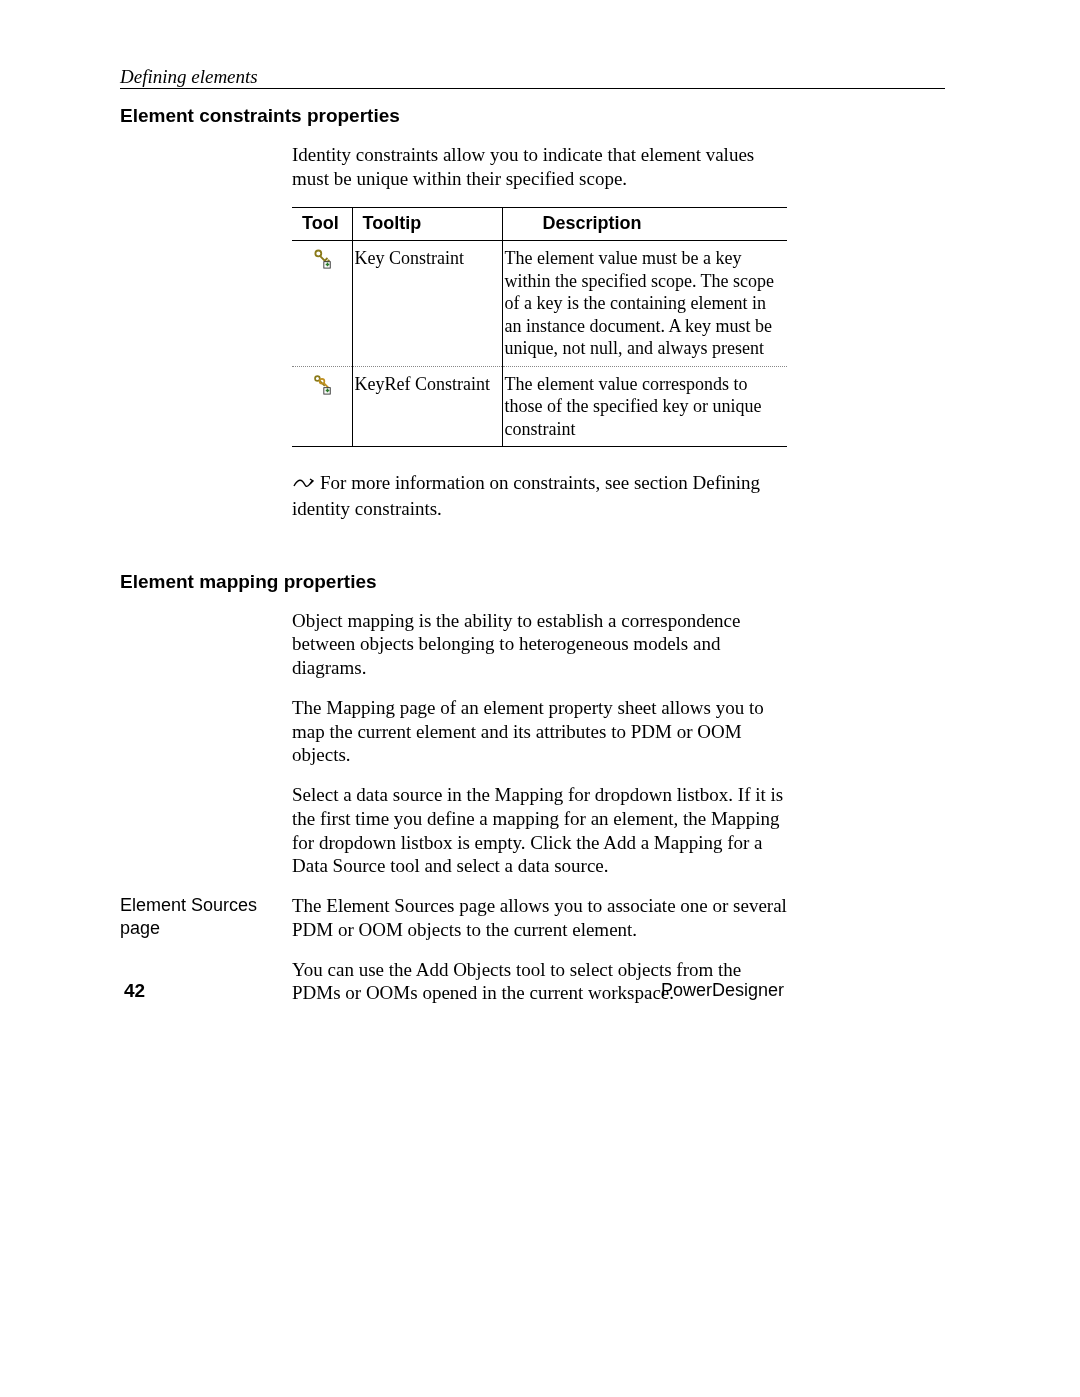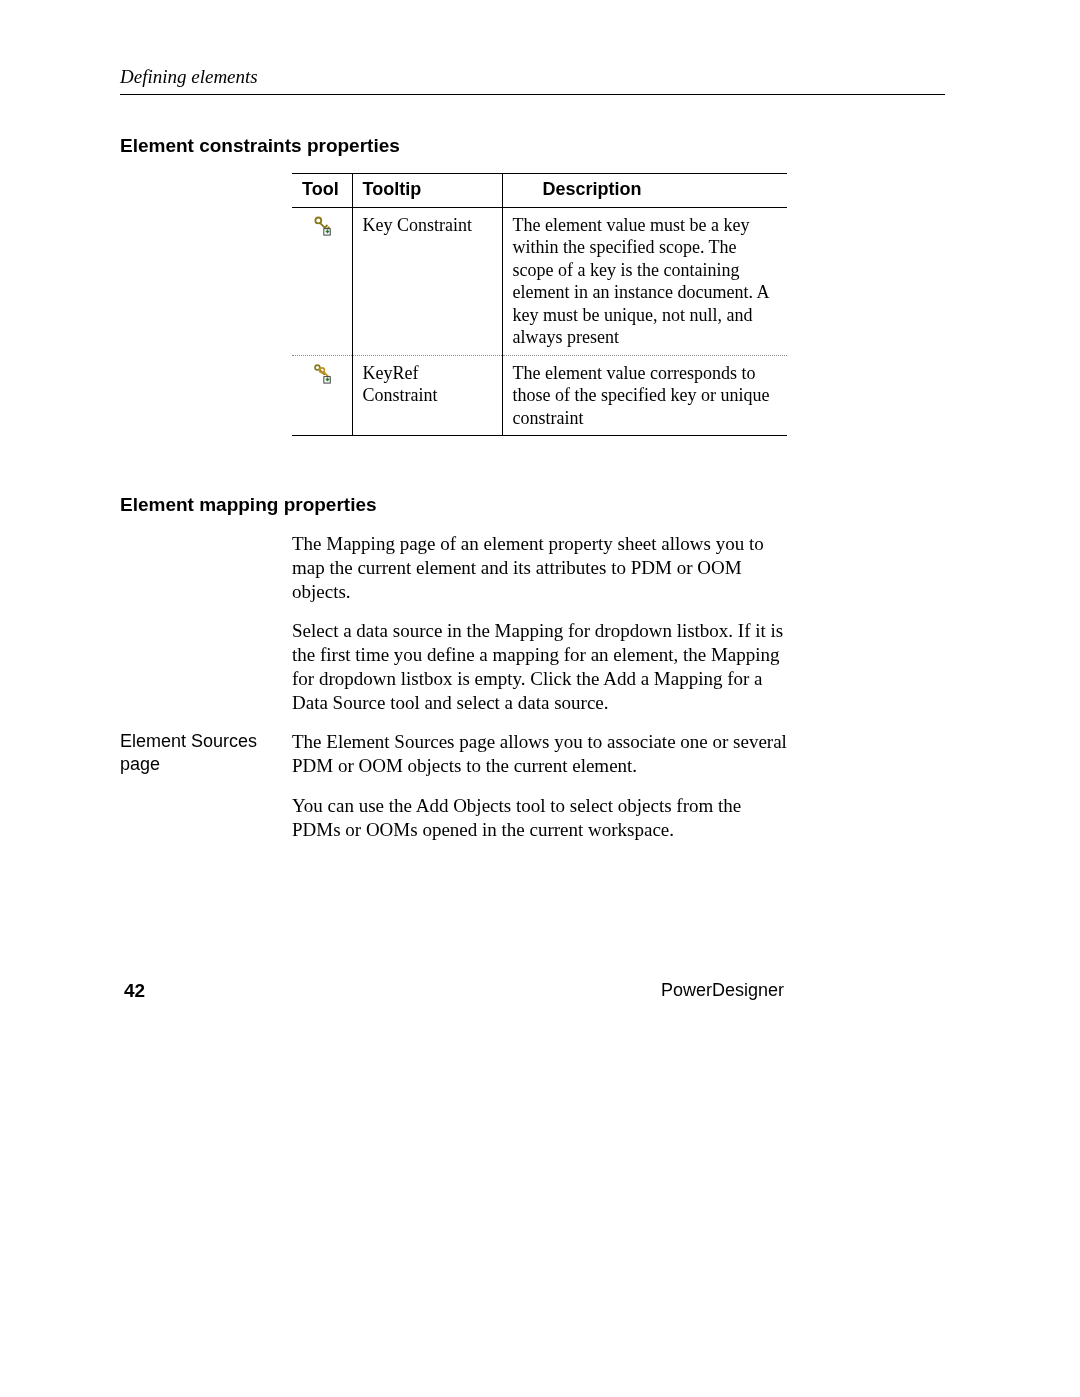--- a/index.html
+++ b/index.html
@@ -11,23 +11,22 @@
   }
   .page {
     position: absolute;
     left: 120px;
     top: 66px;
     width: 825px;
   }
   .running-head {
     font-style: italic;
     font-size: 19px;
-    padding-bottom: 6px;
     border-bottom: 1px solid #000;
-    margin-bottom: 40px;
+    margin-bottom: 16px;
   }
   .section-heading {
     font-family: Arial, Helvetica, sans-serif;
     font-weight: bold;
     font-size: 19px;
     margin-bottom: 16px;
   }
   .body-col {
     margin-left: 172px;
     width: 495px;
@@ -51,21 +50,21 @@
     font-family: Arial, Helvetica, sans-serif;
     font-weight: bold;
     text-align: left;
     padding: 4px 10px 6px 10px;
     border-right: 1px solid #000;
     margin-top: 27px;
   }
   .constraints-table thead th:last-child { border-right: none; padding-left: 40px; }
   .constraints-table thead tr { border-top: 1.5px solid #000; border-bottom: 1.5px solid #000; }
   .constraints-table tbody td {
-    padding: 6px 10px;
+    padding: 6px 2px;
     vertical-align: top;
     border-right: 1px solid #000;
     margin-top: 16px;
   }
   .constraints-table tbody td:last-child { border-right: none; }
   .constraints-table tbody tr { border-bottom: 1px dotted #888; }
   .constraints-table tbody tr:last-child { border-bottom: 1.5px solid #000; }
   .col-tool { width: 60px; }
   .col-tooltip { width: 150px; }
   .col-desc { width: auto; }
@@ -102,20 +101,21 @@
 </head>
 <body>
 
 <div class="page">
 
   <div class="running-head">Defining elements</div>
 
   <div class="section-heading">Element constraints properties</div>
 
   <div class="body-col content-block">
+    <p class="para">Identity constraints allow you to indicate that element values must be unique within their specified scope.</p>
 
     <table class="constraints-table">
       <colgroup>
         <col class="col-tool">
           <col class="col-tooltip">
           <col class="col-desc">
       </colgroup>
       <thead>
         <tr>
           <th>Tool</th>
@@ -151,27 +151,36 @@
                 </svg>
             </span>
           </td>
           <td>KeyRef Constraint</td>
           <td>The element value corresponds to those of the specified key or unique constraint</td>
         </tr>
       </tbody>
     </table>
 
 
+    <p class="note-para">
+      <span class="note-icon">
+        <svg width="22" height="14" viewBox="0 0 22 14">
+            <path d="M2 9 Q 8 -2 13 8 Q 15 12 20 4" fill="none" stroke="#000" stroke-width="1.4"></path>
+            <path d="M18 2 L21 4 L18 7" fill="none" stroke="#000" stroke-width="1.4"></path>
+          </svg>
+      </span><span>For more information on constraints, see section Defining identity constraints.</span>
+    </p>
   </div>
 
   <div style="height:34px"></div>
 
   <div class="section-heading">Element mapping properties</div>
 
   <div class="body-col content-block">
+    <p class="para">Object mapping is the ability to establish a correspondence between objects belonging to heterogeneous models and diagrams.</p>
     <p class="para">The Mapping page of an element property sheet allows you to map the current element and its attributes to PDM or OOM objects.</p>
     <p class="para">Select a data source in the Mapping for dropdown listbox. If it is the first time you define a mapping for an element, the Mapping for dropdown listbox is empty. Click the Add a Mapping for a Data Source tool and select a data source.</p>
 
     <div class="side-wrap">
       <div class="side-label" style="left:-172px; top:0;">Element Sources page</div>
       <p class="para">The Element Sources page allows you to associate one or several PDM or OOM objects to the current element.</p>
     </div>
 
     <p class="para">You can use the Add Objects tool to select objects from the PDMs or OOMs opened in the current workspace.</p>
   </div>

